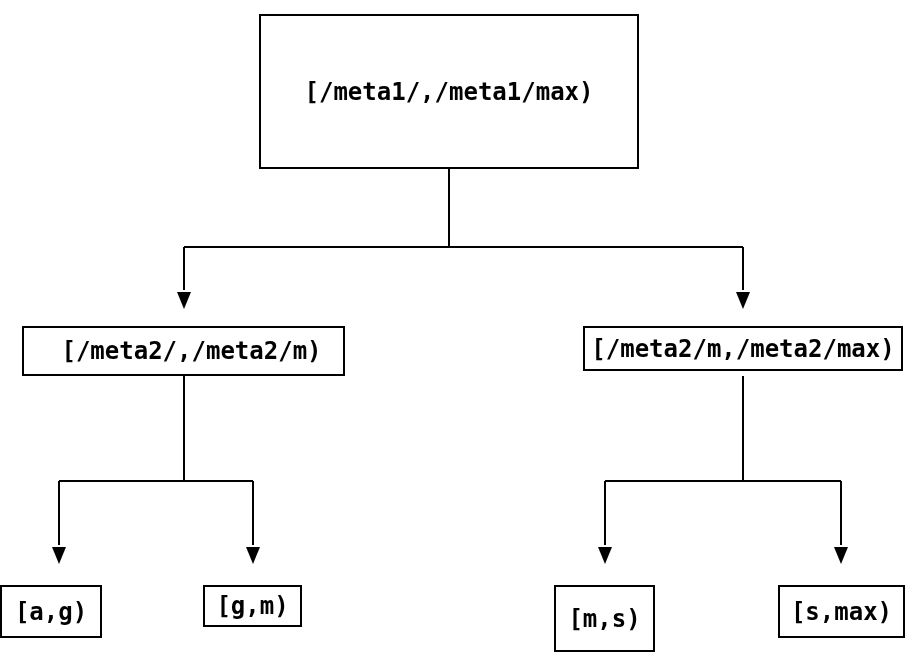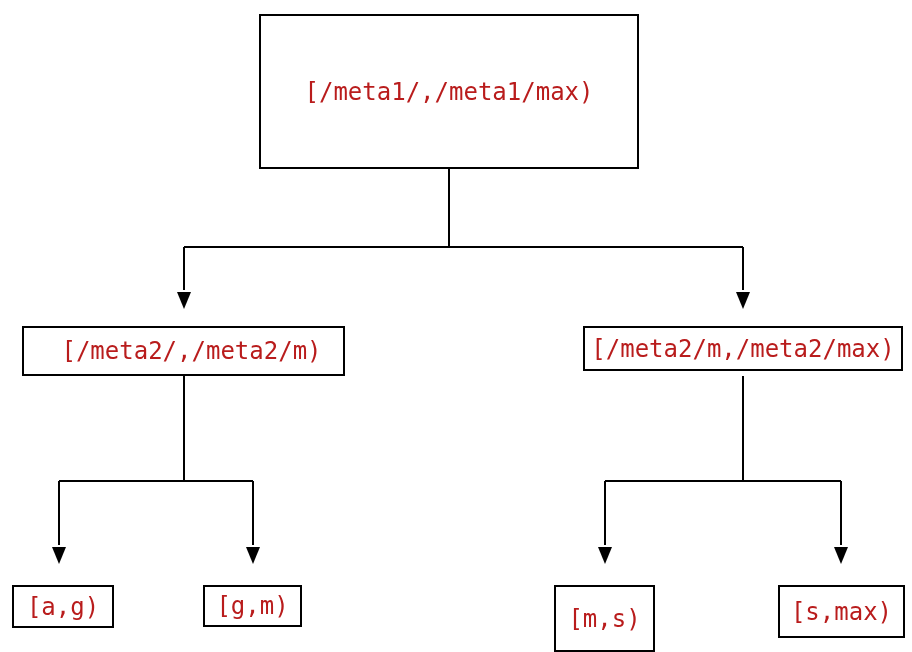--- a/index.html
+++ b/index.html
@@ -20,33 +20,33 @@
     left: 0;
     top: 0;
     width: 912px;
     height: 652px;
   }
   .node {
     position: absolute;
     box-sizing: border-box;
     border: 2px solid #000000;
     background: #ffffff;
-    color: #b91c1c;
+    color: #000000;
     display: flex;
     align-items: center;
     justify-content: center;
     font-size: 24px;
-    font-weight: normal;
+    font-weight: bold;
     letter-spacing: 0;
     white-space: pre;
   }
   .node-root  { left: 259px; top: 14px;  width: 380px; height: 155px; }
   .node-l2l   { left: 22px;  top: 326px; width: 323px; height: 50px; padding-left: 16px;  }
   .node-l2r   { left: 583px; top: 326px; width: 320px; height: 45px;  }
-  .node-leaf1 { left: 12px;   top: 585px; width: 102px; height: 43px;  }
+  .node-leaf1 { left: 0;   top: 585px; width: 102px; height: 53px;  }
   .node-leaf2 { left: 203px; top: 585px; width: 99px;  height: 42px;  }
   .node-leaf3 { left: 554px; top: 585px; width: 101px; height: 67px;  }
   .node-leaf4 { left: 778px; top: 585px; width: 127px; height: 53px;  }
 </style>
 </head>
 <body>
 
 <div id="stage">
 
   <svg id="edges" width="912" height="652" viewBox="0 0 912 652" xmlns="http://www.w3.org/2000/svg">

